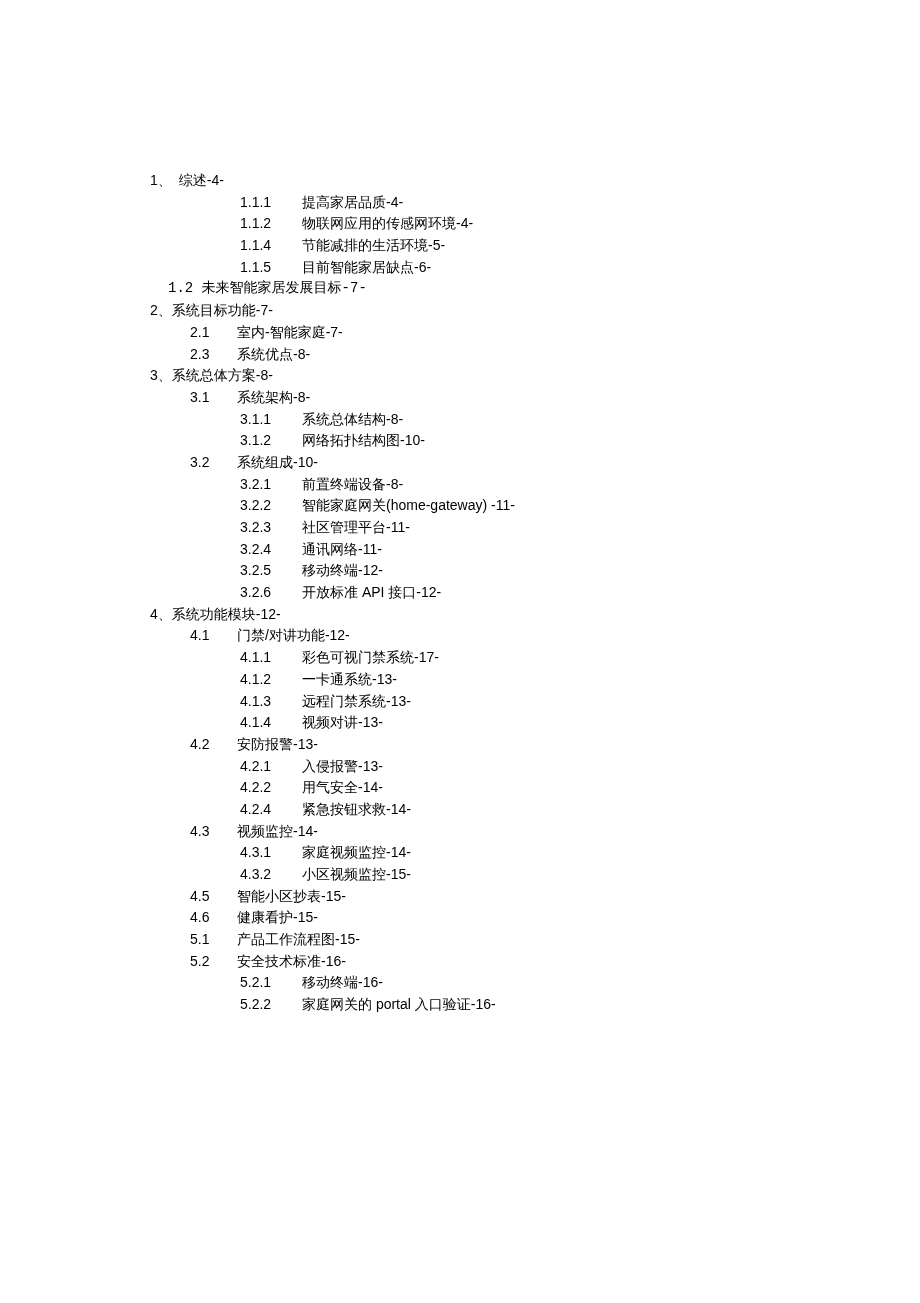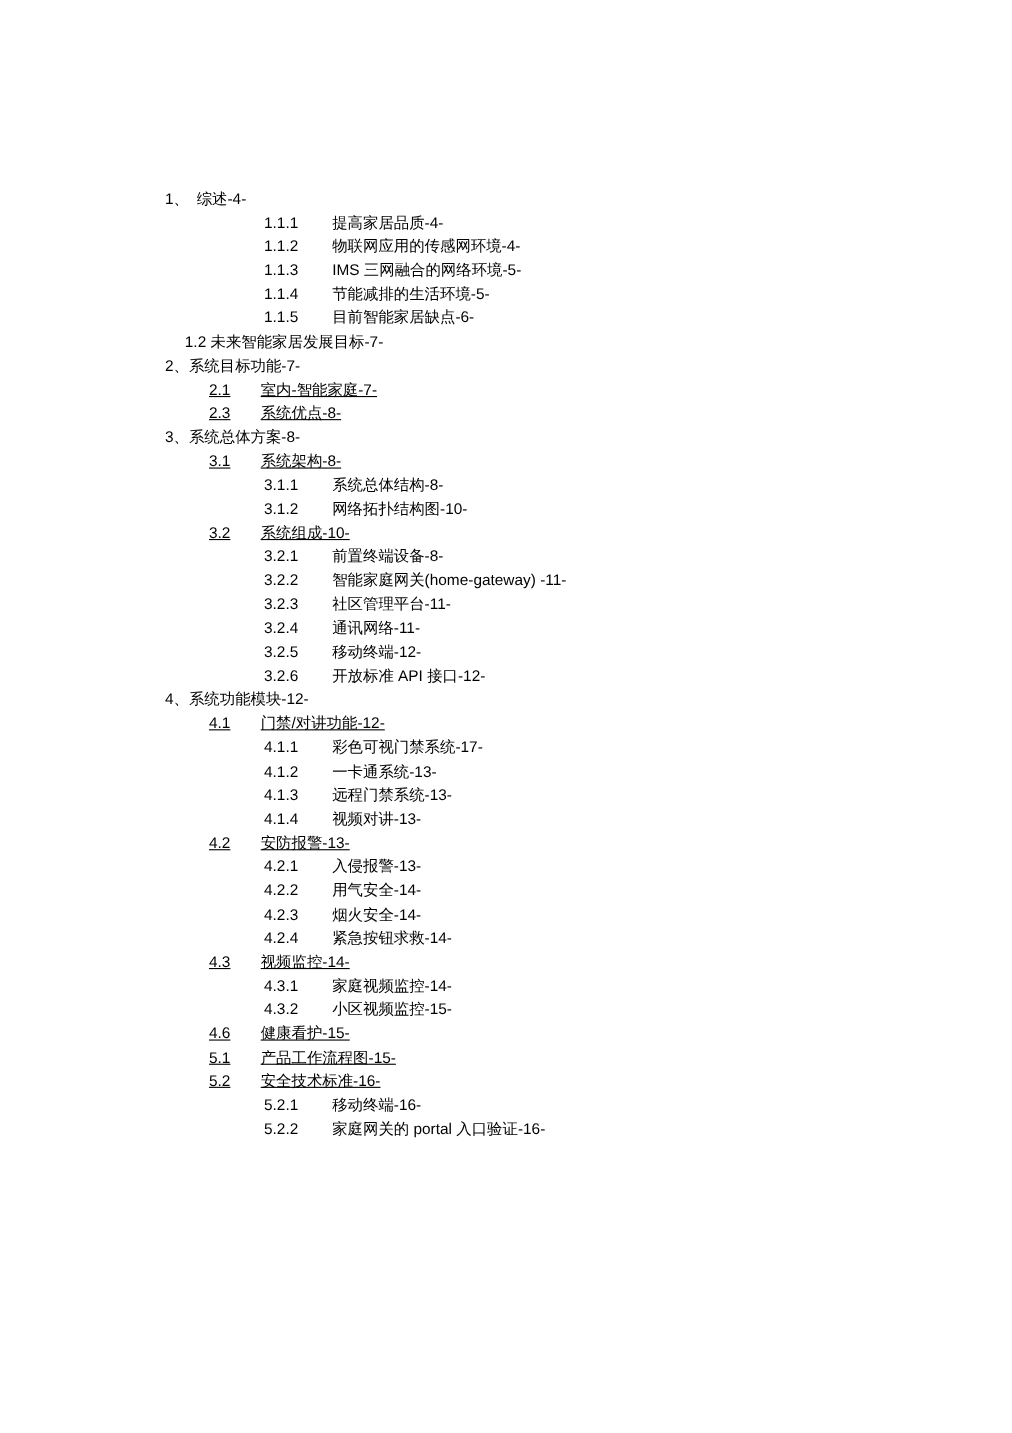--- a/index.html
+++ b/index.html
@@ -25,22 +25,22 @@
     display: inline-block;
   }
   .lbl {
     display: inline-block;
   }
   .sep {
     display: inline-block;
     width: 0.5em;
   }
   .lvl-1 { padding-left: 0; }
-  .lvl-2a { padding-left: 18px; }
-  .lvl-2 { padding-left: 40px; text-decoration: underline; }
+  .lvl-2a { padding-left: 18px; font-family: Liberation Mono, monospace; }
+  .lvl-2 { padding-left: 40px; }
   .lvl-2 .num { min-width: 40px; }
   .lvl-3 { padding-left: 90px; }
   .lvl-3 .num { min-width: 55px; }
 </style>
 </head>
 <body>
 
 <div class="page">
   <div id="toc-root">
       <div class="row lvl-1">
@@ -52,25 +52,20 @@
         <span class="num">1.1.1</span>
         <span class="sep"></span>
         <span class="lbl">提高家居品质-4-</span>
       </div>
       <div class="row lvl-3">
         <span class="num">1.1.2</span>
         <span class="sep"></span>
         <span class="lbl">物联网应用的传感网环境-4-</span>
       </div>
       <div class="row lvl-3">
-        <span class="num">1.1.3</span>
-        <span class="sep"></span>
-        <span class="lbl">IMS 三网融合的网络环境-5-</span>
-      </div>
-      <div class="row lvl-3">
         <span class="num">1.1.4</span>
         <span class="sep"></span>
         <span class="lbl">节能减排的生活环境-5-</span>
       </div>
       <div class="row lvl-3">
         <span class="num">1.1.5</span>
         <span class="sep"></span>
         <span class="lbl">目前智能家居缺点-6-</span>
       </div>
       <div class="row lvl-2a">
@@ -179,43 +174,43 @@
         <span class="num">4.2.1</span>
         <span class="sep"></span>
         <span class="lbl">入侵报警-13-</span>
       </div>
       <div class="row lvl-3">
         <span class="num">4.2.2</span>
         <span class="sep"></span>
         <span class="lbl">用气安全-14-</span>
       </div>
       <div class="row lvl-3">
-        <span class="num">4.2.3</span>
-        <span class="sep"></span>
-        <span class="lbl">烟火安全-14-</span>
-      </div>
-      <div class="row lvl-3">
         <span class="num">4.2.4</span>
         <span class="sep"></span>
         <span class="lbl">紧急按钮求救-14-</span>
       </div>
       <div class="row lvl-2">
         <span class="num">4.3</span>
         <span class="sep"></span>
         <span class="lbl">视频监控-14-</span>
       </div>
       <div class="row lvl-3">
         <span class="num">4.3.1</span>
         <span class="sep"></span>
         <span class="lbl">家庭视频监控-14-</span>
       </div>
       <div class="row lvl-3">
         <span class="num">4.3.2</span>
         <span class="sep"></span>
         <span class="lbl">小区视频监控-15-</span>
+      </div>
+      <div class="row lvl-2">
+        <span class="num">4.5</span>
+        <span class="sep"></span>
+        <span class="lbl">智能小区抄表-15-</span>
       </div>
       <div class="row lvl-2">
         <span class="num">4.6</span>
         <span class="sep"></span>
         <span class="lbl">健康看护-15-</span>
       </div>
       <div class="row lvl-2">
         <span class="num">5.1</span>
         <span class="sep"></span>
         <span class="lbl">产品工作流程图-15-</span>

